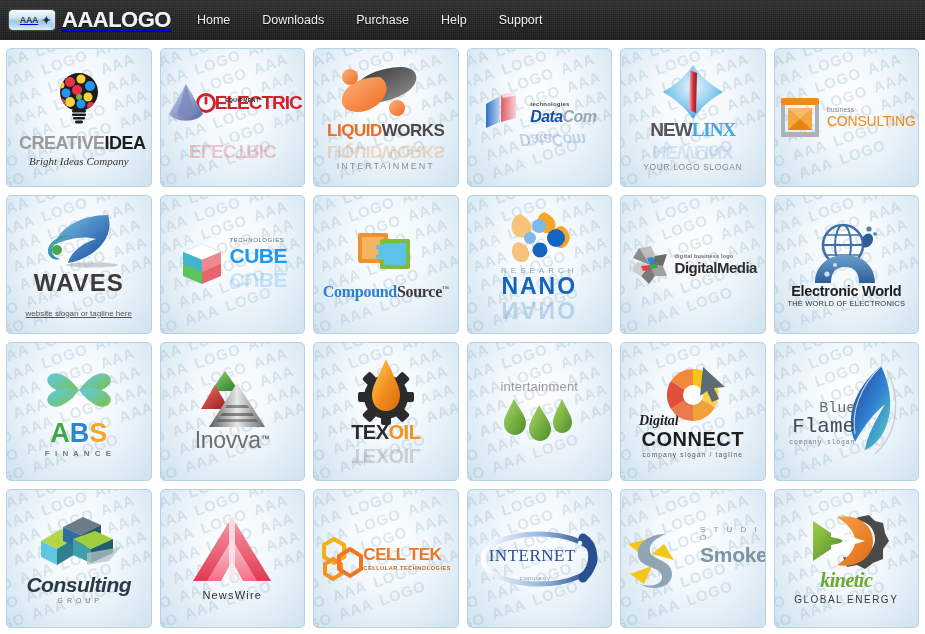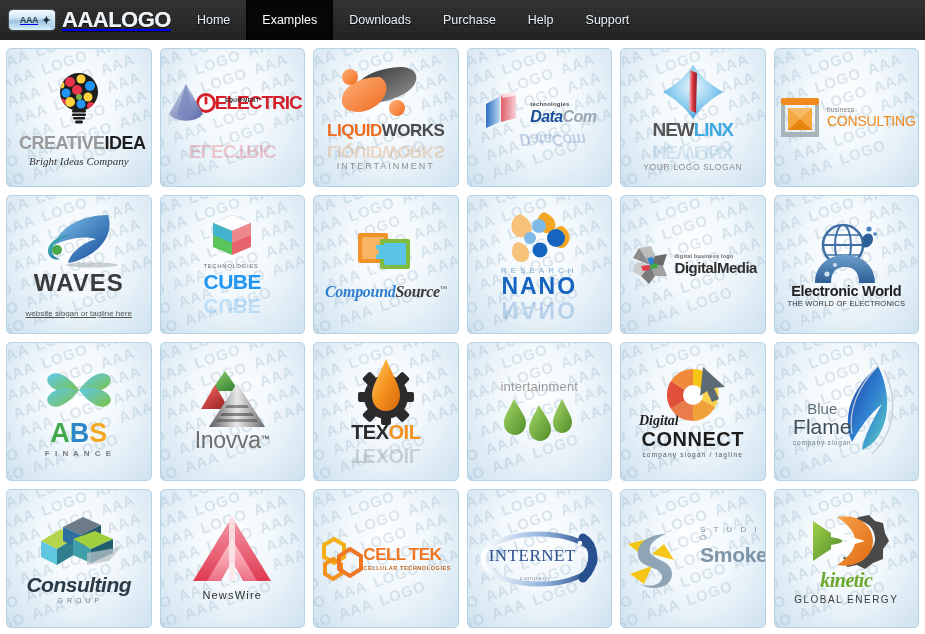--- a/index.html
+++ b/index.html
@@ -167,21 +167,20 @@
   <a id="brand" href="#">
     <span id="brand-mark">
       <span id="brand-mark-text">AAA</span>
       <span id="brand-mark-plus">✦</span>
     </span>
     <span id="brand-text">AAALOGO</span>
   </a>
 
   <nav id="main-nav">
     <div class="nav-item">Home</div>
-    <div class="nav-item active">Examples</div>
     <div class="nav-item">Downloads</div>
     <div class="nav-item">Purchase</div>
     <div class="nav-item">Help</div>
     <div class="nav-item">Support</div>
   </nav>
 </div>
 
 <div id="gallery">
 
   <div class="logo-tile">
@@ -315,21 +314,21 @@
           <linearGradient id="nlr" x1="0" y1="0" x2="1" y2="0">
               <stop offset="0" stop-color="#f6b8bd"></stop>
               <stop offset=".5" stop-color="#d8323f"></stop>
               <stop offset="1" stop-color="#8e1b24"></stop>
             </linearGradient>
         </defs>
         <path d="M32 2 C40 14 50 22 62 29 C50 36 40 44 32 56 C24 44 14 36 2 29 C14 22 24 14 32 2 Z" fill="url(#nlz)"></path>
         <path d="M29 7 L36 10 L35 50 L28 47 Z" fill="url(#nlr)"></path>
       </svg>
       <div style="margin-top:-2px;font-size:19px;font-weight:bold;letter-spacing:-1px;">
-        <span style="color:#555;">NEW</span><span style="color:#3fa9e0;">LINX</span>
+        <span style="color:#555;">NEW</span><span style="color:#3fa9e0;font-family:Liberation Serif, serif;">LINX</span>
       </div>
       <div class="reflect" style="font-size:19px;font-weight:bold;letter-spacing:-1px;color:#6aa9ca;">NEWLINX</div>
       <div class="tagline" style="margin-top:0px;font-size:8.5px;letter-spacing:.6px;color:#8a8a8a;">YOUR LOGO SLOGAN</div>
     </div>
   </div>
 
   <div class="logo-tile">
     <div class="logo-inner">
       <div style="display:flex;align-items:center;gap:4px;">
         <svg class="mark" width="46" height="44" viewBox="0 0 46 44">
@@ -367,21 +366,21 @@
         <circle cx="21" cy="39" r="5" fill="#4aa84a"></circle>
         <ellipse cx="56" cy="54" rx="26" ry="2.6" fill="#9aa6ae" opacity=".5"></ellipse>
       </svg>
       <div style="margin-top:-2px;font-size:24px;font-weight:bold;letter-spacing:1px;color:#3b3b3b;">WAVES</div>
       <div class="tagline" style="margin-top:13px;font-size:8px;color:#555;text-decoration:underline;">website slogan or tagline here</div>
     </div>
   </div>
 
   <div class="logo-tile">
     <div class="logo-inner">
-      <div style="display:flex;align-items:center;gap:2px;flex-direction:column;">
+      <div style="display:flex;align-items:center;gap:2px;">
         <svg class="mark" width="50" height="50" viewBox="0 0 50 50">
           <path d="M6 12 L25 4 L44 12 L25 20 Z" fill="#ffffff" stroke="#dfe7ec"></path>
           <path d="M6 12 L25 20 L25 44 L6 36 Z" fill="#5cc45c"></path>
           <path d="M44 12 L25 20 L25 44 L44 36 Z" fill="#e8636b"></path>
           <path d="M6 12 L25 20 L25 32 L6 24 Z" fill="#3fb0e0" opacity=".85"></path>
           <path d="M44 12 L25 20 L25 32 L44 24 Z" fill="#f4a0a6" opacity=".6"></path>
         </svg>
         <div style="text-align:left;">
           <div class="tagline" style="font-size:6px;color:#6f6f6f;letter-spacing:.6px;">TECHNOLOGIES</div>
           <div style="font-size:21px;font-weight:bold;letter-spacing:-0.5px;color:#2196f3;">CUBE</div>
@@ -393,21 +392,21 @@
 
   <div class="logo-tile">
     <div class="logo-inner">
       <svg class="mark" width="60" height="46" viewBox="0 0 60 46">
         <rect x="2" y="4" width="30" height="30" rx="2" fill="#f0922b"></rect>
         <rect x="6" y="8" width="22" height="22" rx="1" fill="#f7b463"></rect>
         <rect x="24" y="10" width="30" height="30" rx="2" fill="#7fbb3f"></rect>
         <rect x="28" y="14" width="22" height="22" rx="1" fill="#59c3e8"></rect>
         <path d="M20 16 L34 16 L34 30 L20 30 L20 26 A3 3 0 0 0 20 20 Z" fill="#59c3e8"></path>
       </svg>
-      <div style="margin-top:8px;font-size:16px;font-style:italic;font-weight:bold;font-family:'Liberation Serif',serif;letter-spacing:-0.3px;">
+      <div style="margin-top:8px;font-size:16px;font-weight:bold;font-family:'Liberation Serif',serif;letter-spacing:-0.3px;">
         <span style="color:#2f7fd0;">Compound</span><span style="color:#3a3a3a;">Source</span><sup style="font-size:7px;color:#666;">™</sup>
       </div>
     </div>
   </div>
 
   <div class="logo-tile">
     <div class="logo-inner">
       <svg class="mark" width="78" height="58" viewBox="0 0 78 58">
         <path d="M20 6 C30 10 34 20 30 26 C25 32 14 30 12 22 C10 14 14 8 20 6 Z" fill="#f7c27a"></path>
         <path d="M44 4 C54 8 58 16 54 22 C49 28 40 25 38 18 C36 11 39 6 44 4 Z" fill="#f5a623"></path>
@@ -587,21 +586,21 @@
         <path d="M46 2 L68 22 L57 23 L62 34 L55 37 L50 26 L43 31 Z" fill="#5d6b75"></path>
       </svg>
       <div style="margin-top:-12px;align-self:flex-start;margin-left:12px;font-family:'Liberation Serif',serif;font-style:italic;font-weight:bold;font-size:14px;color:#1e1e1e;">Digital</div>
       <div style="font-size:20px;font-weight:bold;letter-spacing:.5px;color:#1e1e1e;line-height:1;">CONNECT</div>
       <div class="tagline" style="margin-top:2px;font-size:6.5px;letter-spacing:1.2px;color:#555;">company  slogan / tagline</div>
     </div>
   </div>
 
   <div class="logo-tile">
     <div class="logo-inner" style="flex-direction:row;align-items:center;justify-content:center;gap:0;">
-      <div style="z-index:3;margin-right:-14px;margin-top:24px;">
+      <div style="text-align:right;z-index:3;margin-right:-14px;margin-top:24px;font-family:Liberation Mono, monospace;">
         <div style="font-size:15px;color:#5f6e78;line-height:1;">Blue</div>
         <div style="font-size:21px;color:#3f4d57;line-height:1.05;">Flame</div>
         <div class="tagline" style="font-size:6.5px;letter-spacing:.8px;color:#6f7d86;margin-top:1px;">company slogan</div>
       </div>
       <svg class="mark" width="62" height="96" viewBox="0 0 62 96">
         <defs>
           <linearGradient id="bf1" x1="0" y1="0" x2="1" y2="1">
               <stop offset="0" stop-color="#1b3fa0"></stop>
               <stop offset=".5" stop-color="#2f7fd0"></stop>
               <stop offset="1" stop-color="#5fd4c4"></stop>

